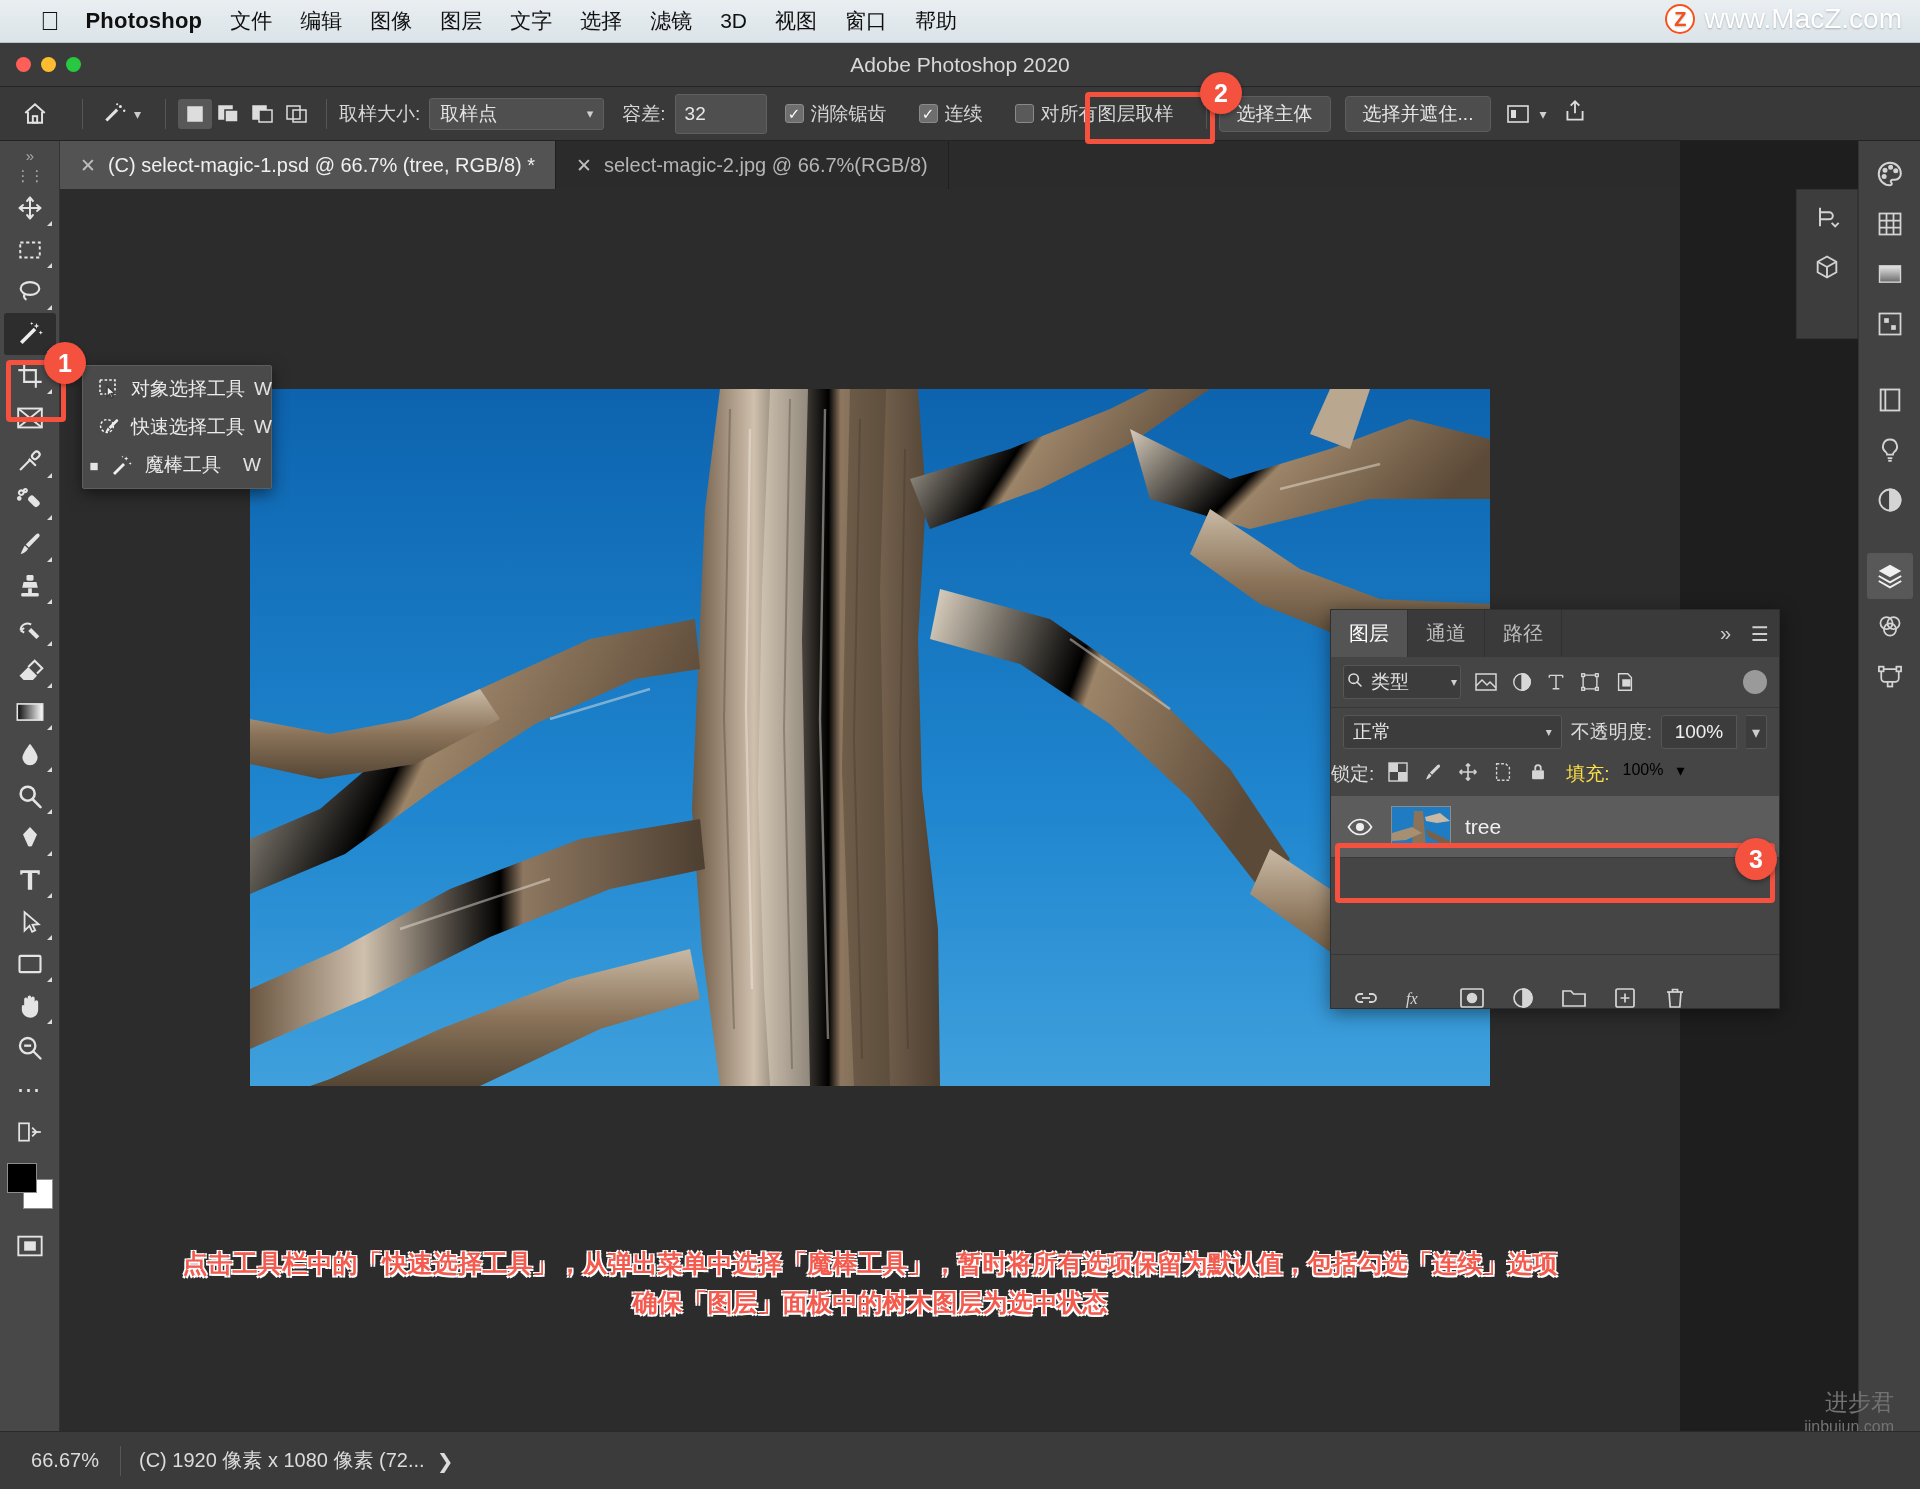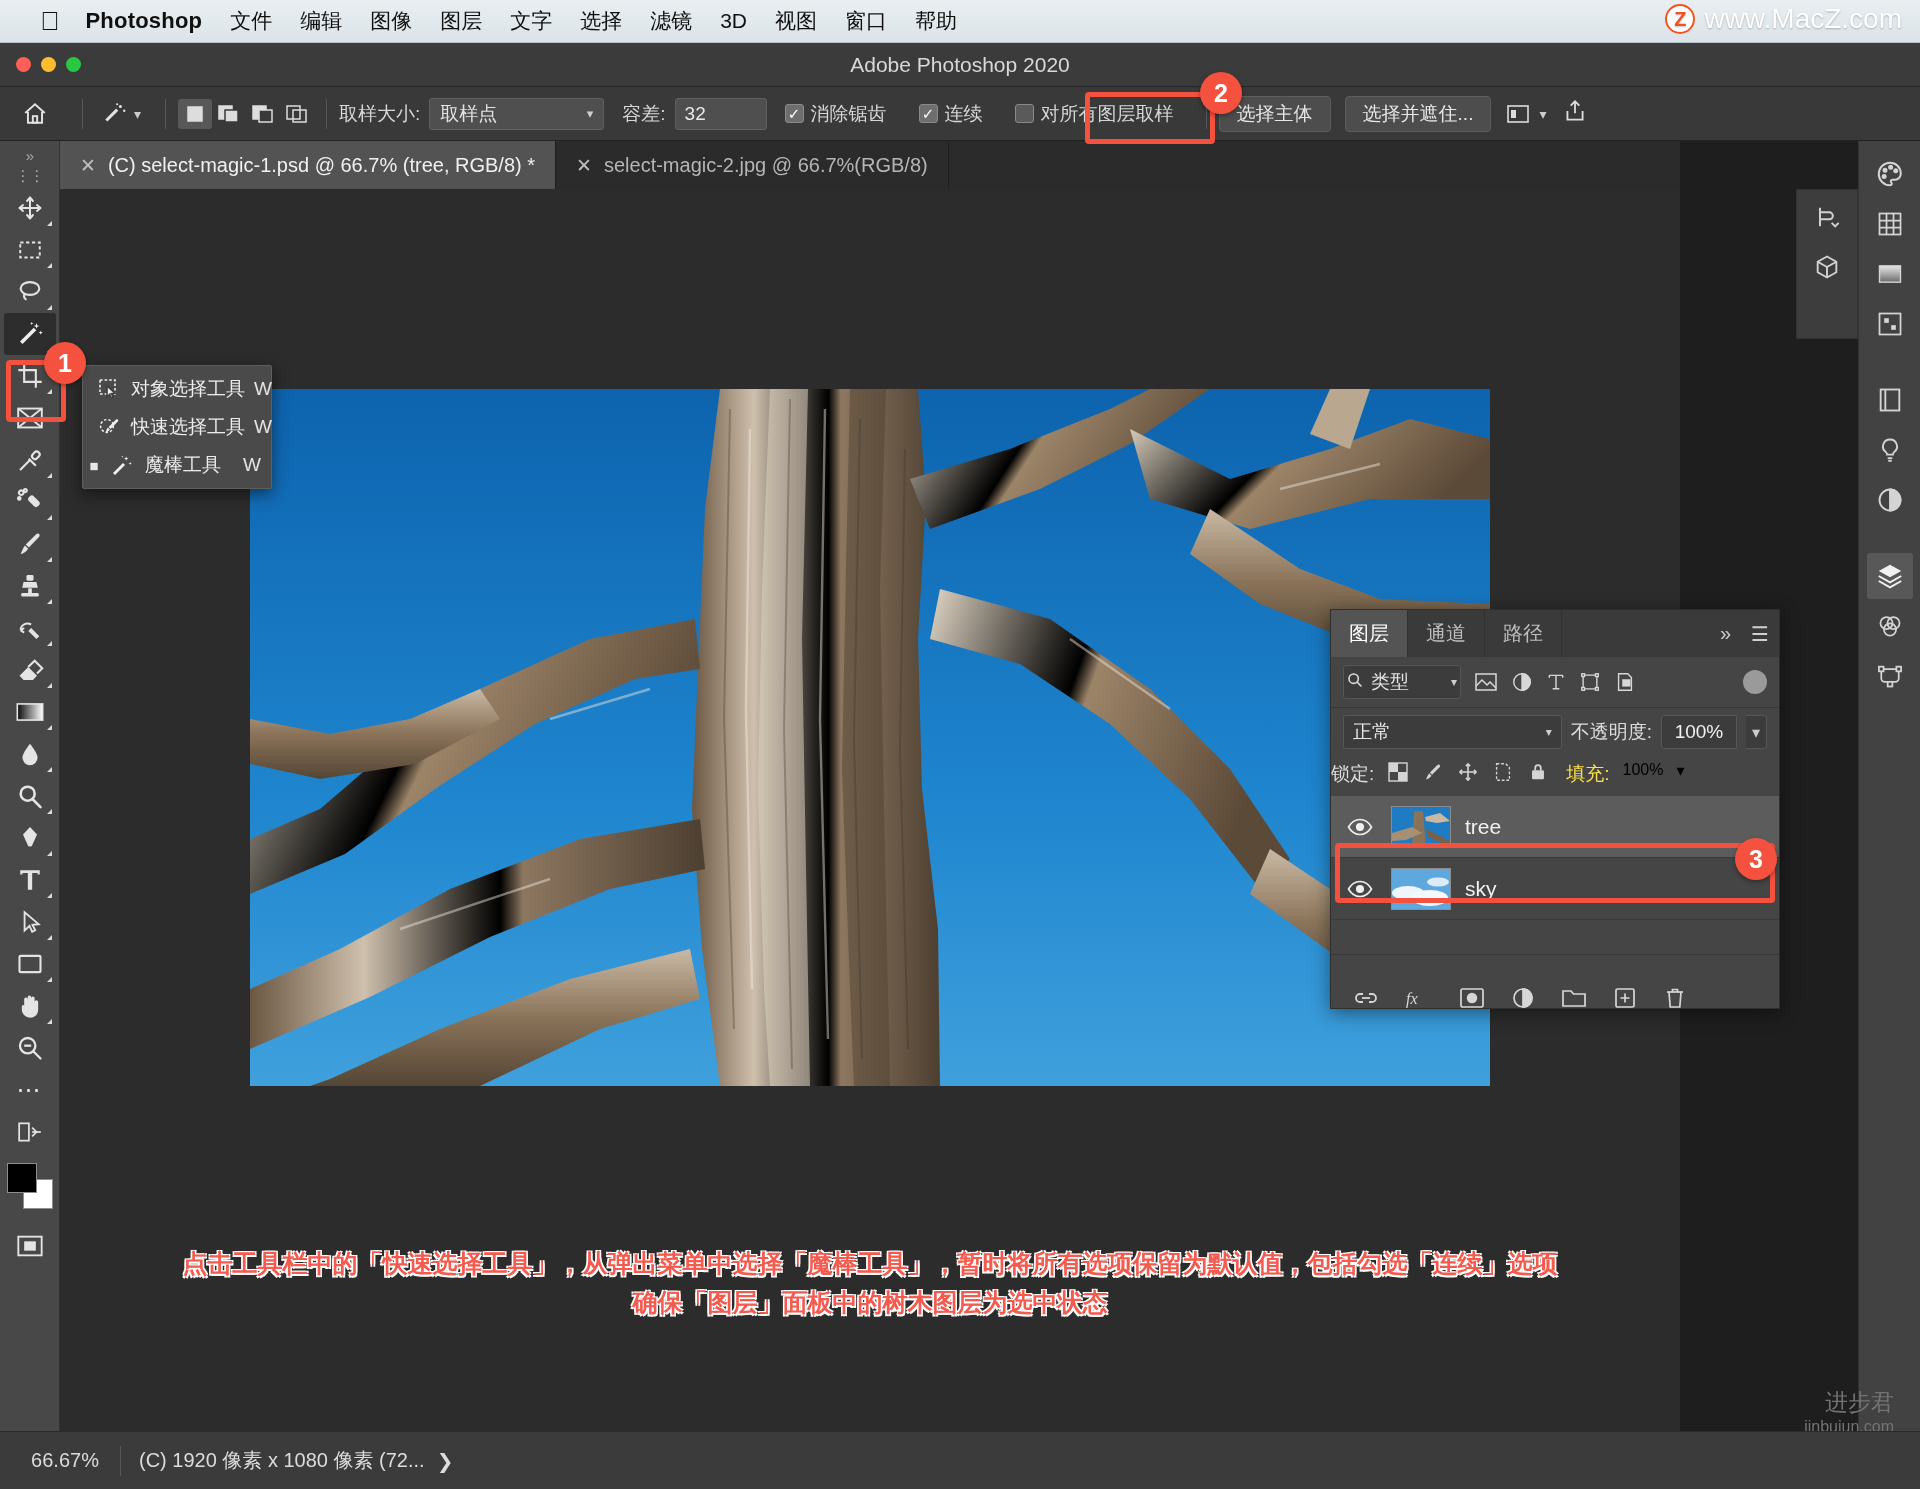--- a/index.html
+++ b/index.html
@@ -57,21 +57,21 @@
   .sqbtn { width: 34px; height: 30px; display: flex; align-items: center; justify-content: center; }
   .sqbtn.active { background: #585858; border-radius: 3px; }
   .ob-label { margin-right: 9px; white-space: nowrap; }
   .ob-select {
     background: #4f4f4f; border: 1px solid #606060; border-radius: 3px; color: #e2e2e2;
     height: 32px; padding: 0 10px; display: flex; align-items: center; min-width: 175px;
     justify-content: space-between; font-size: 19px;
   }
   .ob-input {
     background: #4f4f4f; border: 1px solid #606060; border-radius: 3px; color: #e8e8e8;
-    height: 32px; width: 92px; display: flex; align-items: center; padding: 0 9px; font-size: 19px;
+    height: 40px; width: 92px; display: flex; align-items: center; padding: 0 9px; font-size: 19px;
   }
   .ckbox { display: flex; align-items: center; gap: 7px; white-space: nowrap; margin-right: 6px;}
   .ckbox .bx {
     width: 19px; height: 19px; border: 1px solid #8a8a8a; border-radius: 3px; background: #5a5a5a;
     display: flex; align-items: center; justify-content: center; font-size: 15px; color: #fff;
   }
   .ckbox .bx.on { background: #6e6e6e; }
   .btn-dark {
     background: #4d4d4d; border: 1px solid #5d5d5d; border-radius: 4px; color: #e6e6e6;
     height: 36px; padding: 0 17px; display: flex; align-items: center; font-size: 19px; white-space: nowrap;
@@ -862,37 +862,20 @@
           <svg width="58" height="40" viewBox="0 0 58 40">
             <rect width="58" height="40" fill="#1f7bc2"></rect>
             <path d="M22 4 L20 40 L34 40 L31 4z" fill="#8a7359"></path>
             <path d="M0 26 L20 20 L30 26 L14 33 L0 34z" fill="#a68f72"></path>
             <path d="M33 10 L48 6 L58 14 L45 16 L34 14z" fill="#c9b9a4"></path>
             <path d="M34 22 L46 28 L58 34 L58 40 L36 30z" fill="#77614a"></path>
           </svg>
         </span>
         <span class="lname">tree</span>
       </div>
-      <div class="layerrow">
-        <span class="eye">
-          <svg width="26" height="18" viewBox="0 0 26 18" fill="none" stroke="#efefef" stroke-width="1.7">
-              <path d="M1.5 9 C5 3 9 1.5 13 1.5 C17 1.5 21 3 24.5 9 C21 15 17 16.5 13 16.5 C9 16.5 5 15 1.5 9z"></path>
-              <circle cx="13" cy="9" r="3.2" fill="#efefef"></circle>
-            </svg>
-        </span>
-        <span class="thumb">
-          <svg width="58" height="40" viewBox="0 0 58 40">
-            <rect width="58" height="40" fill="#5fa8dd"></rect>
-            <ellipse cx="16" cy="24" rx="16" ry="7" fill="#eef5fb"></ellipse>
-            <ellipse cx="38" cy="29" rx="18" ry="8" fill="#f4f9fd"></ellipse>
-            <ellipse cx="46" cy="13" rx="11" ry="4.5" fill="#dcebf7"></ellipse>
-          </svg>
-        </span>
-        <span class="lname">sky</span>
-      </div>
     </div>
 
     <div class="lp-footer">
       <span class="fi">
         <svg width="26" height="20" viewBox="0 0 26 20" fill="none" stroke="#d6d6d6" stroke-width="1.8">
           <path d="M10 6 H7 a4 4 0 0 0 0 8 h3"></path>
             <path d="M16 6 h3 a4 4 0 0 1 0 8 h-3"></path>
             <path d="M9 10 H17"></path>
         </svg>
       </span>

